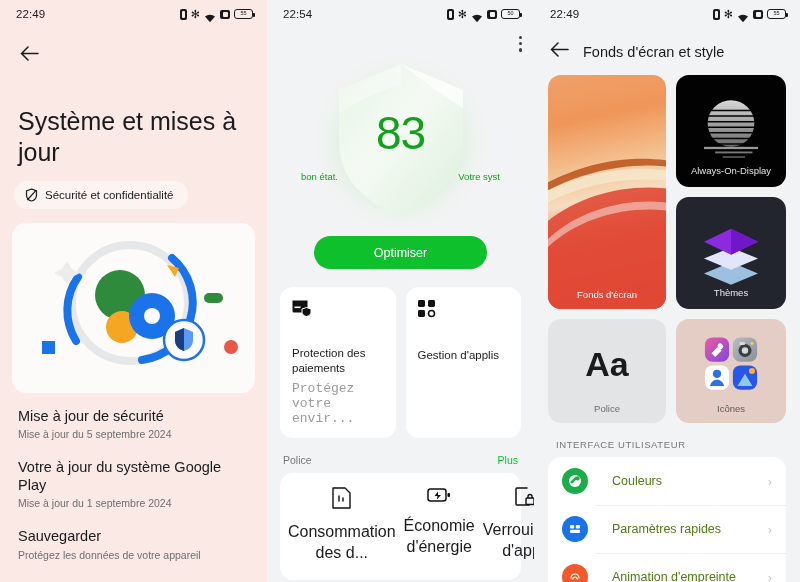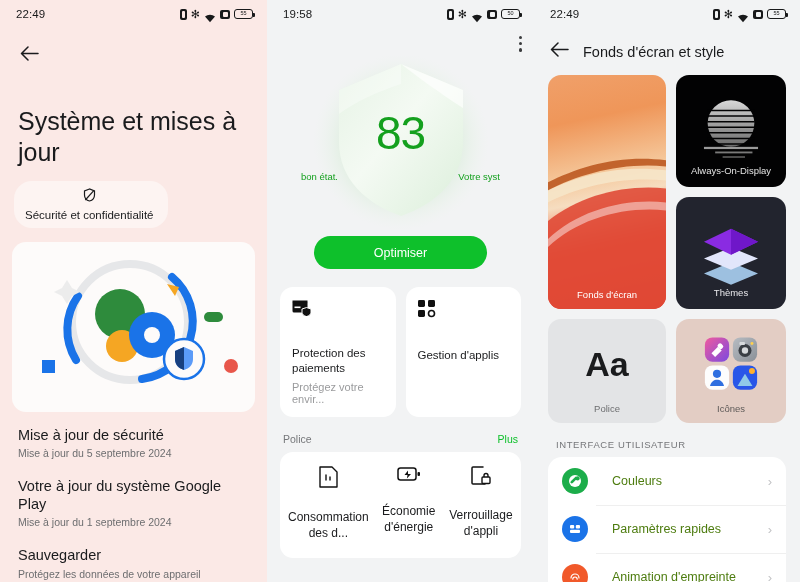--- a/index.html
+++ b/index.html
@@ -35,21 +35,21 @@
             display:flex; align-items:center; justify-content:center; }
   .ic-bat::after { content:""; position:absolute; right:-2.6px; top:3px; width:1.6px; height:4px;
                    background:#18191a; border-radius: 0 1px 1px 0; }
   .ic-bat span { font-size: 5.5px; color:#18191a; font-family:"Liberation Sans",sans-serif; line-height:1;}
 
   
   .back-btn { margin: 12px 0 0 16px; width: 26px; height: 26px; display:flex; align-items:center; justify-content:center; }
   .p1-title { margin: 40px 16px 0 18px; font-size: 25px; line-height: 1.22; color: #1a1b1d; font-weight: 400; }
   .chip {
     margin: 14px 0 0 14px; display: inline-flex; align-items: center; gap: 7px;
-    background: #fdf4f2; border-radius: 18px; padding: 7px 14px 7px 11px; flex-direction: column;
+    background: #fdf4f2; border-radius: 18px; padding: 7px 14px 7px 11px;
   }
   .chip-label { font-size: 11.5px; color: #1a1b1d; }
   .illus-card {
     margin: 14px 12px 0 12px; height: 170px; background: #fdfbfa; border-radius: 14px;
     position: relative; overflow: hidden;
   }
   .p1-list { margin: 14px 18px 0 18px; }
   .p1-item { margin-bottom: 18px; }
   .p1-item .t { font-size: 14.5px; color: #1a1b1d; line-height: 1.25; }
   .p1-item .s { font-size: 10.5px; color: #6d6e70; margin-top: 3px; }
@@ -63,27 +63,27 @@
   .marquee { position: absolute; top: 121px; left: 34px; right: 34px;
              display:flex; justify-content: space-between; font-size: 9.5px; color: #14a01e; }
   .opt-btn {
     margin: 6px auto 0; display:block; width: 173px; height: 33px; border: none; cursor: pointer;
     background: #0ec02b; color: #fff; border-radius: 20px; font-size: 12.5px;
     font-family:"Liberation Sans", sans-serif;
   }
   .p2-cards { display:flex; gap: 10px; margin: 18px 13px 0 13px; }
   .p2-card { flex: 1; background: #fff; border-radius: 13px; padding: 13px 12px 12px 12px; min-height: 100px; }
   .p2-card .ct { font-size: 11.5px; color: #1a1b1d; line-height: 1.32; margin-top: 26px; }
-  .p2-card .cs { font-size: 11px; color: #9a9b9d; margin-top: 5px; }
+  .p2-card .cs { font-size: 13px; color: #9a9b9d; margin-top: 5px; font-family: Liberation Mono, monospace; }
   .tools-hdr { display:flex; justify-content: space-between; align-items:center; margin: 16px 16px 7px 16px; }
   .tools-hdr .lt { font-size: 10.5px; color: #76777a; }
   .tools-hdr .rt { font-size: 10.5px; color: #0ec02b; }
   .tools-card { margin: 0 13px; background:#fff; border-radius: 13px; padding: 14px 4px 16px; display:flex; }
   .tool { flex:1; text-align:center; }
-  .tool .tl { font-size: 12px; color: #1a1b1d; margin-top: 18px; line-height: 1.3; padding: 0 4px;}
+  .tool .tl { font-size: 16px; color: #1a1b1d; margin-top: 9px; line-height: 1.3; padding: 0 4px;}
 
   
   .p3-head { display:flex; align-items:center; gap: 14px; padding: 14px 0 0 16px; }
   .p3-title { font-size: 14.5px; color: #1a1b1d; }
   .p3-grid { display:flex; gap: 10px; margin: 14px 14px 0 14px; }
   .col-left { width: 118px; }
   .col-right { flex: 1; display:flex; flex-direction: column; gap: 10px; }
   .tile { border-radius: 13px; position: relative; overflow:hidden; }
   .tile-label { position:absolute; left:0; right:0; bottom: 9px; text-align:center; font-size:9.5px;}
   .t-wall { height: 234px; background: linear-gradient(168deg,#f0a06a 0%,#ef9659 20%,#f5c79a 42%,#f6ddc0 52%,#e8503c 70%,#de2e22 100%); }
@@ -179,21 +179,21 @@
       </div>
       <div class="p1-item">
         <div class="t">Sauvegarder</div>
         <div class="s">Protégez les données de votre appareil</div>
       </div>
     </div>
   </div>
 
   <div class="panel p2">
     <div class="statusbar">
-      <span class="sb-time">19:58</span>
+      <span class="sb-time">22:54</span>
       <span class="sb-icons">
         <span class="ic ic-vib"></span>
         <span class="ic ic-bt">✻</span>
         <span class="ic ic-wifi">
           <svg width="12" height="10" viewBox="0 0 12 10">
               <path d="M6 9.2 1 3.6a7.4 7.4 0 0 1 10 0z" fill="#18191a"></path>
             </svg>
         </span>
         <span class="ic ic-sq"></span>
         <span class="ic ic-bat">

